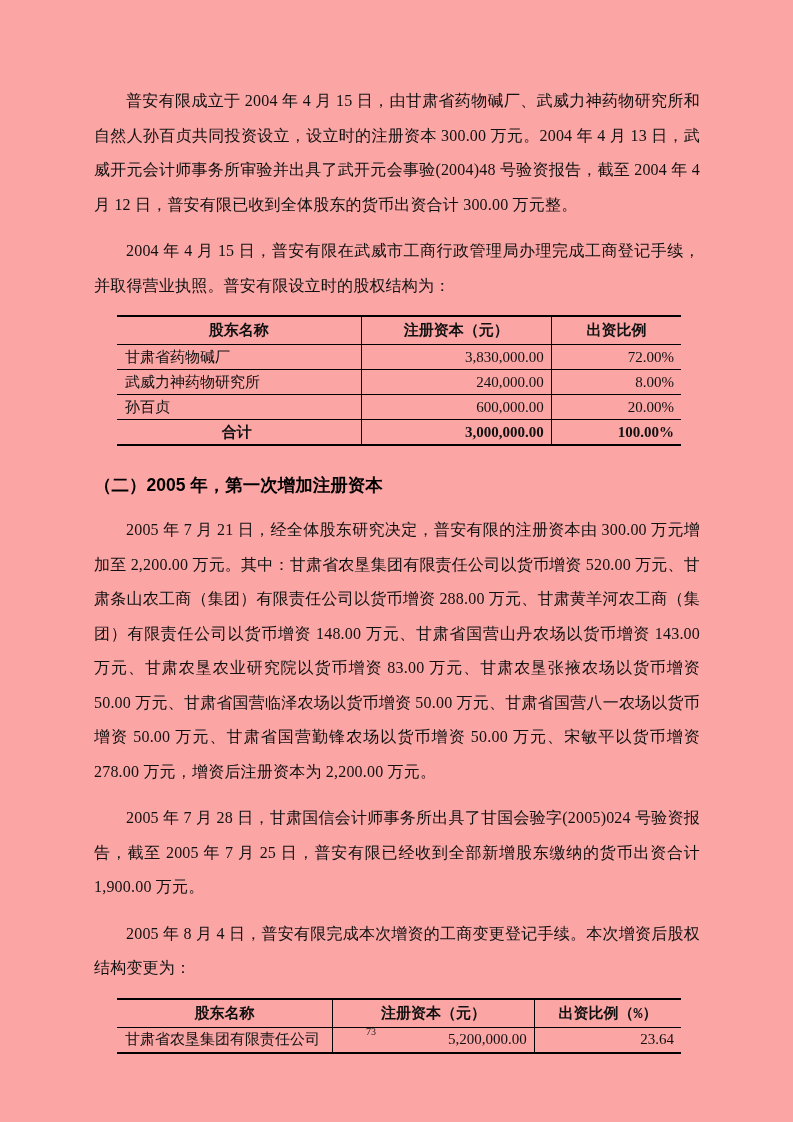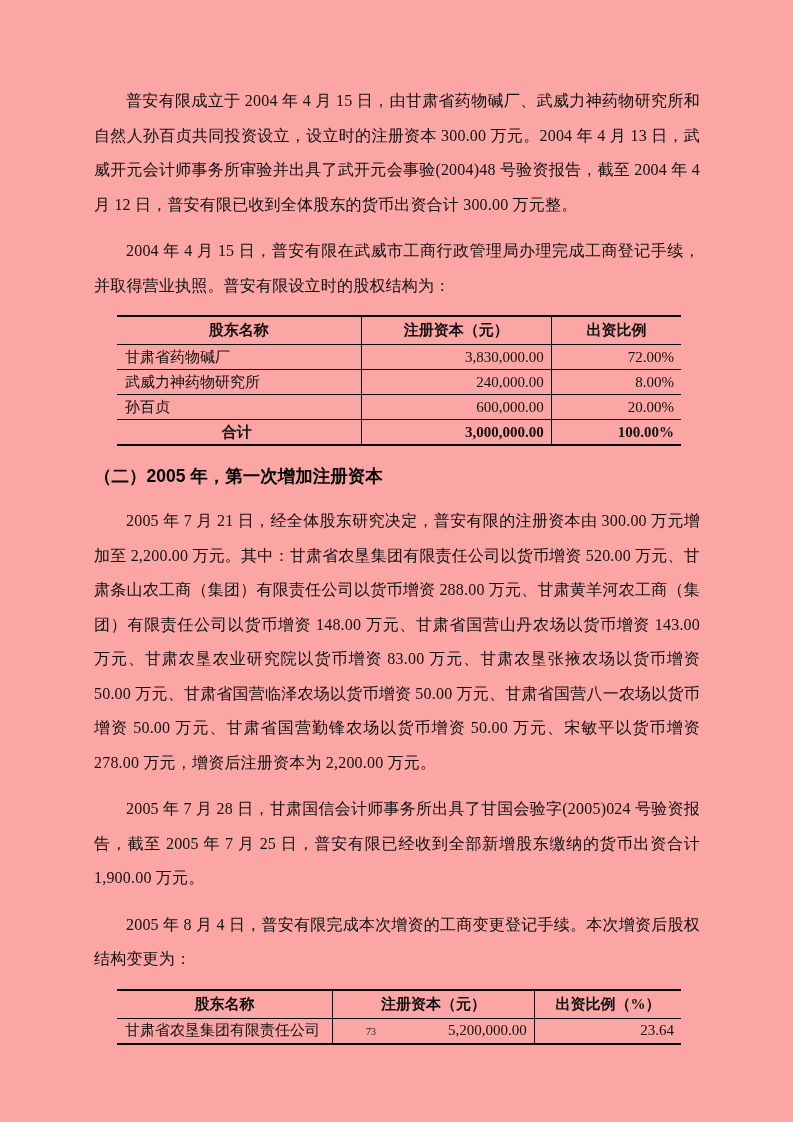--- a/index.html
+++ b/index.html
@@ -21,41 +21,42 @@
   }
   .body-para {
     margin: 0 0 12px 0;
     font-size: 16px;
     line-height: 34.5px;
     text-align: justify;
     text-indent: 2em;
     letter-spacing: 0.2px;
   }
   .section-heading {
-    margin: 16px 0 14px 0;
+    margin: 25px 0 14px 0;
     font-family: "Liberation Sans", "DejaVu Sans", sans-serif;
     font-size: 17.5px;
     font-weight: bold;
     line-height: 28px;
     color: #000000;
   }
   table.equity-table {
     border-collapse: collapse;
     table-layout: fixed;
     width: 564px;
     margin: 2px 0 4px 23px;
     border-top: 2.5px solid #000;
     border-bottom: 2.5px solid #000;
     font-size: 15px;
   }
   table.equity-table th {
     font-weight: bold;
     padding: 3px 4px;
     height: 21px;
     border-bottom: 1.5px solid #000;
+    font-family: Liberation Mono, monospace;
   }
   table.equity-table td {
     padding: 2px 4px;
     height: 20px;
   }
   table.equity-table tbody tr + tr td {
     border-top: 1px solid #000;
   }
   table.equity-table .col-div {
     border-left: 1.5px solid #000;

